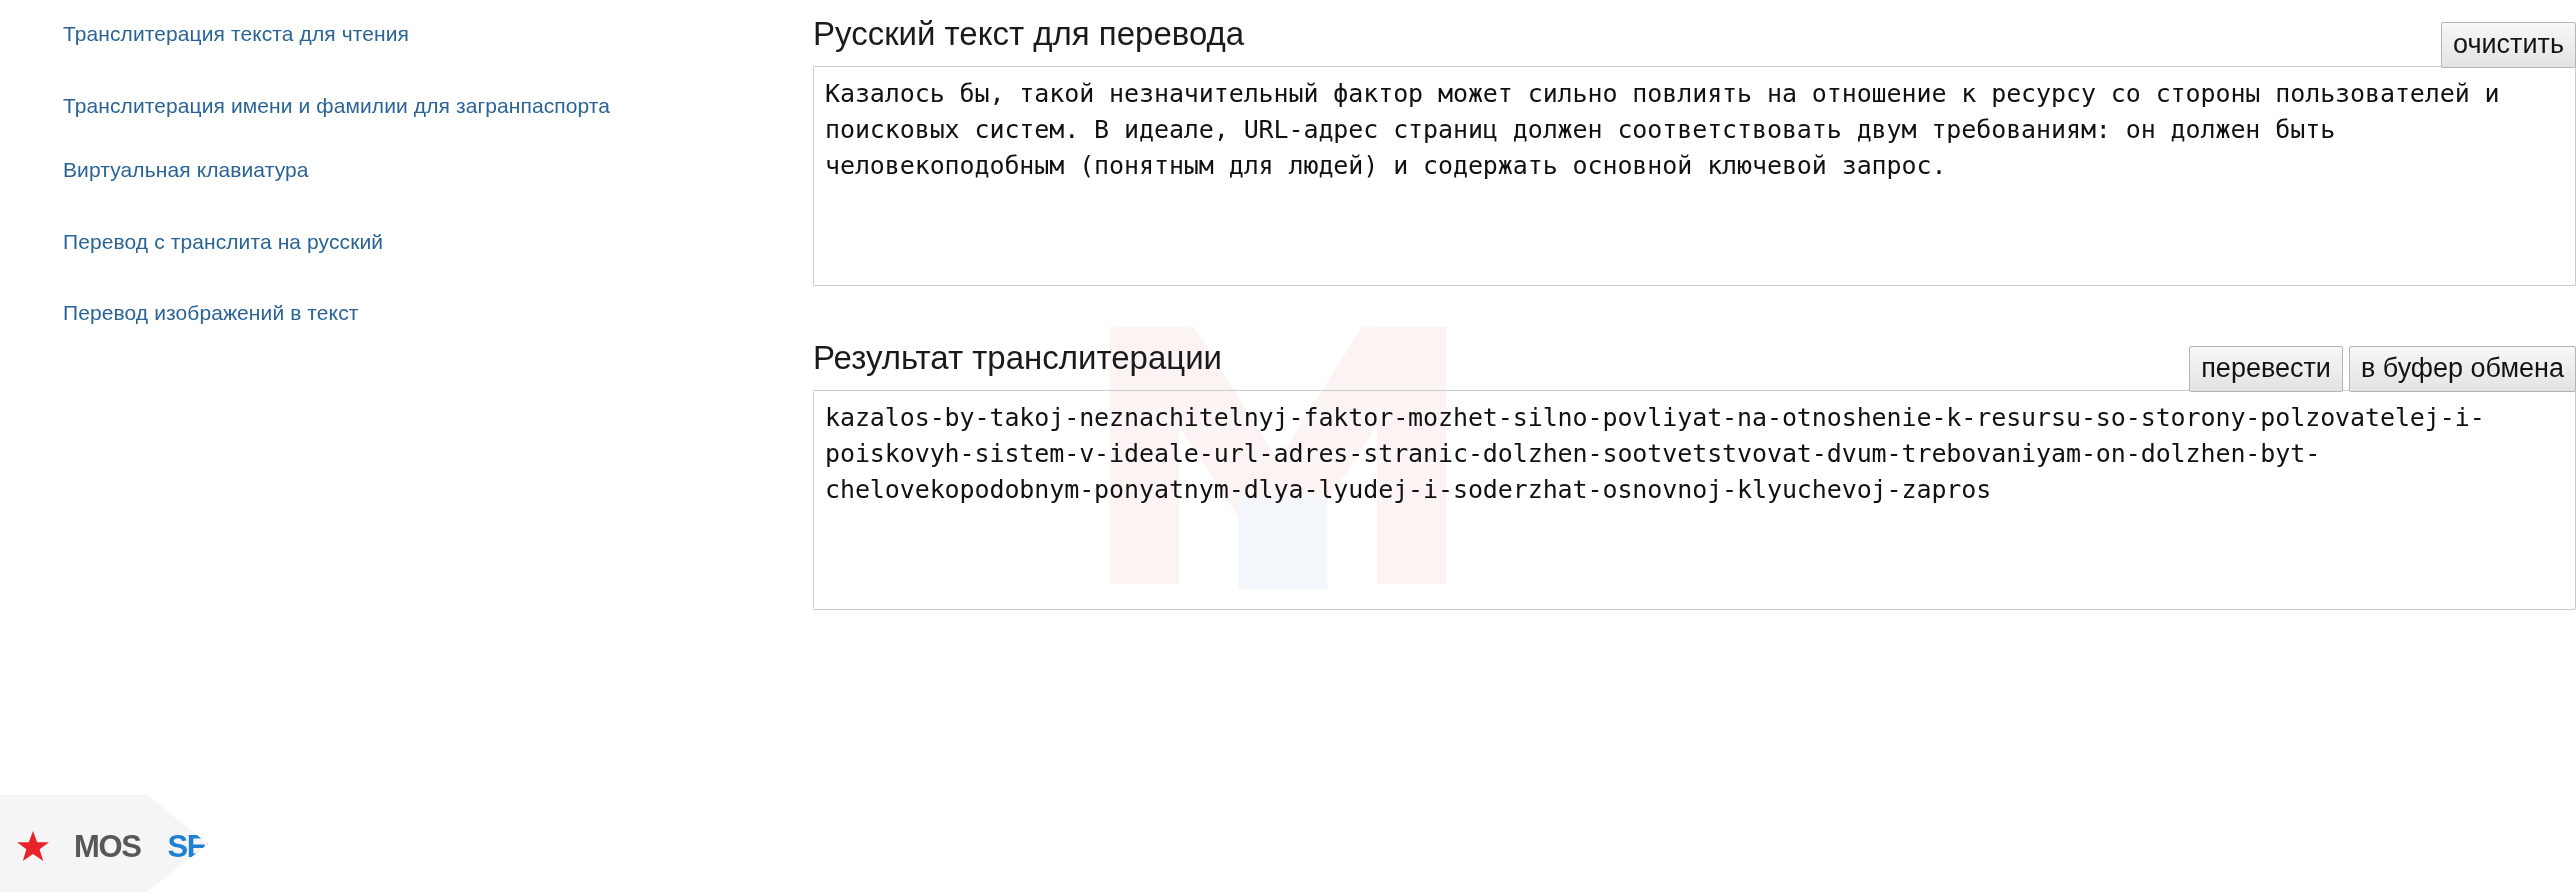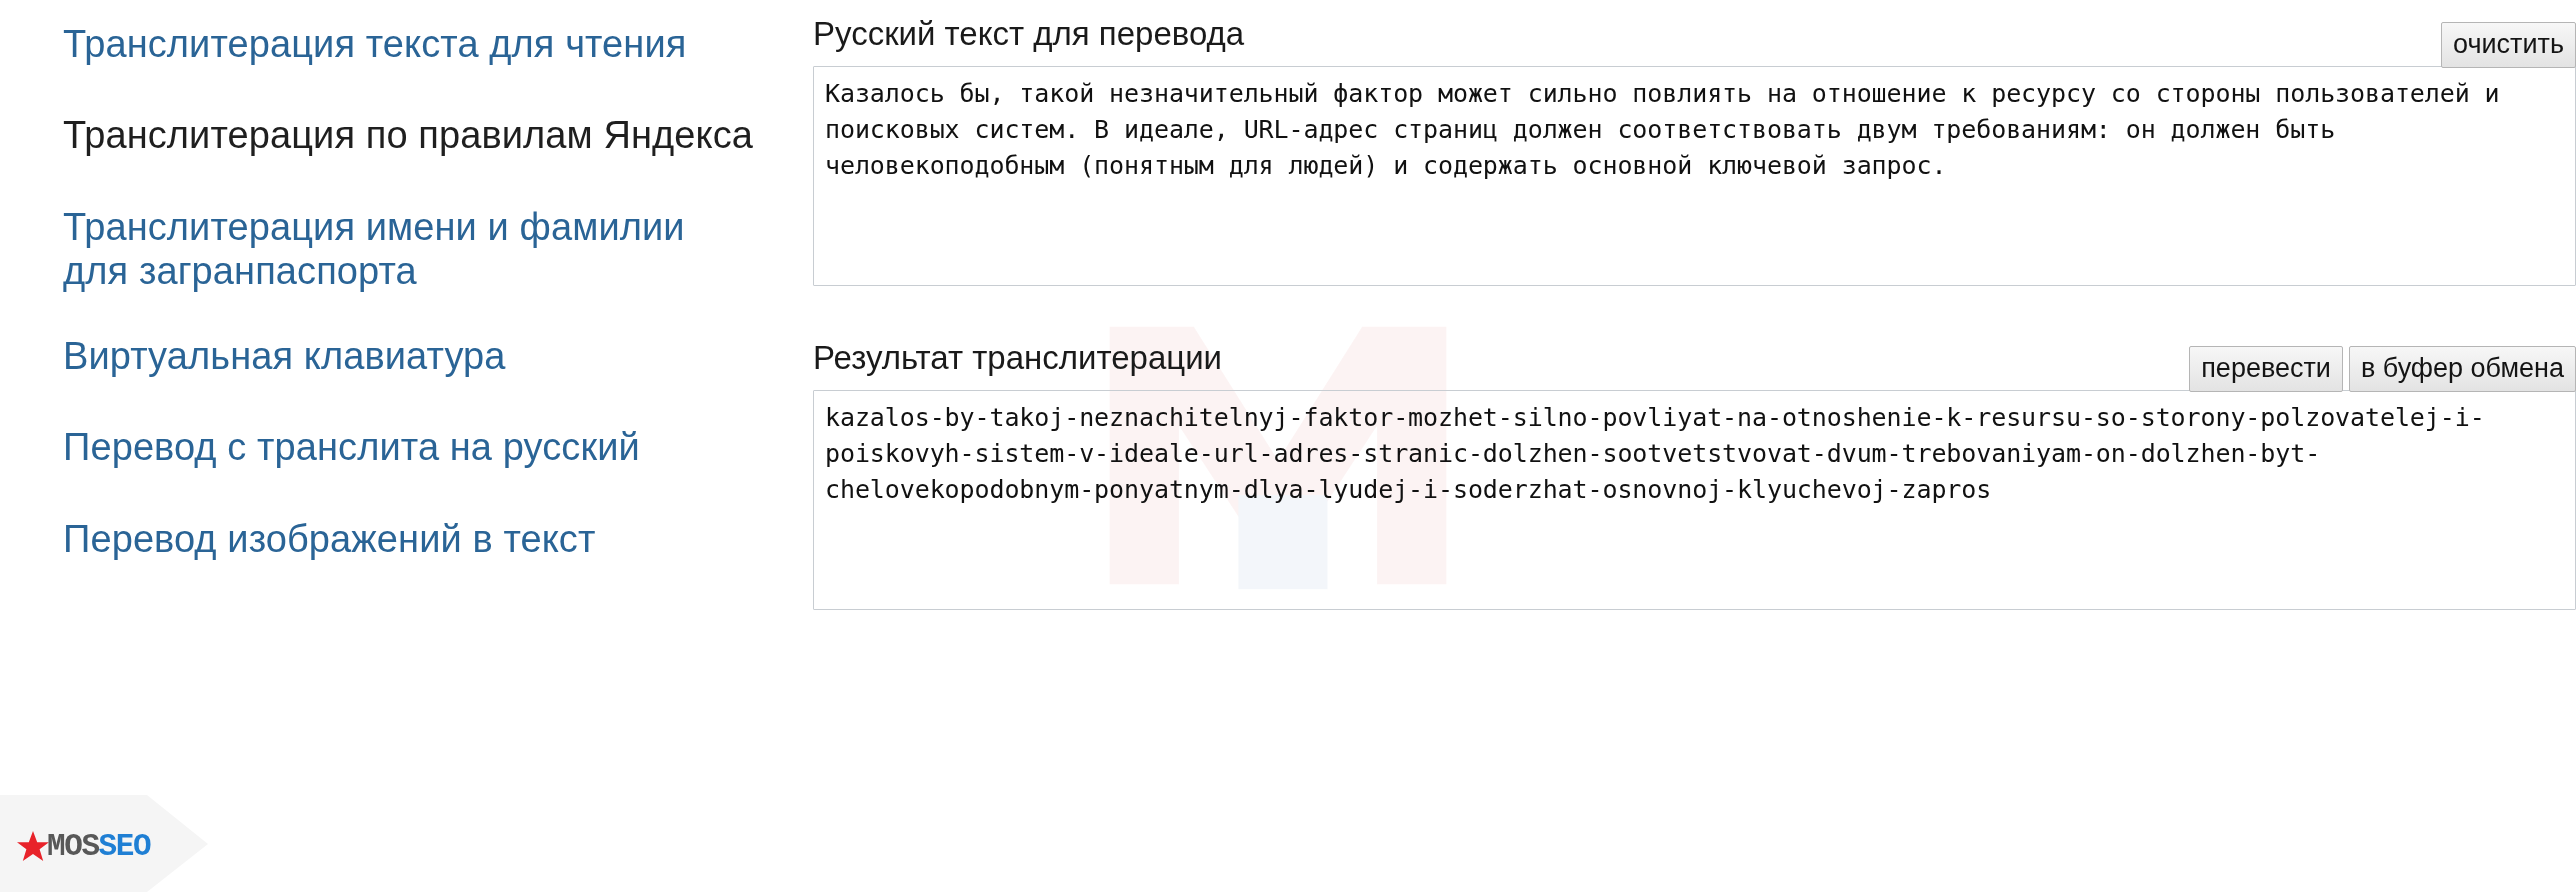--- a/index.html
+++ b/index.html
@@ -40,21 +40,21 @@
   
   #sidebar {
     width: 813px;
     flex: 0 0 813px;
     box-sizing: border-box;
     padding: 22px 0 0 63px;
   }
   .side-link {
     display: block;
     color: #2a6496;
-    font-size: 38px;
+    font-size: 21px;
     line-height: 1.17;
     letter-spacing: 0.1px;
     text-decoration: none;
     margin-bottom: 47px;
     max-width: 694px;
     cursor: pointer;
   }
   .side-link.plain {
     color: #1f1f1f;
   }
@@ -150,42 +150,42 @@
   #logo-inner {
     position: absolute;
     left: 16px;
     top: 34px;
     display: flex;
     align-items: center;
     height: 34px;
   }
   #logo-star { margin-right: -3px; display:block; }
   .logo-text {
-    font-family: Liberation Mono, monospace;
+    font-family: Liberation Sans, sans-serif;
     font-weight: bold;
     font-size: 31px;
     letter-spacing: -1.4px;
     line-height: 1;
+    margin-left: 27px;
   }
   .logo-mos { color: #585858; }
   .logo-seo { color: #1f7fd4; }
 </style>
 </head>
 <body>
 
 <svg id="watermark" viewBox="0 0 420 330" aria-hidden="true">
   <path d="M40 300 L40 40 L125 40 L210 175 L295 40 L380 40 L380 300 L310 300 L310 140 L215 285 L205 285 L110 140 L110 300 Z" fill="#d03a3a"></path>
   <rect x="170" y="210" width="90" height="95" fill="#3b6fb5"></rect>
 </svg>
 
 <div id="page">
 
   <nav id="sidebar">
     <a class="side-link" href="#">Транслитерация текста для чтения</a>
-    <a class="side-link plain" href="#">Транслитерация по правилам Яндекса</a>
     <a class="side-link two-line" href="#">Транслитерация имени и фамилии для загранпаспорта</a>
     <a class="side-link" href="#">Виртуальная клавиатура</a>
     <a class="side-link" href="#">Перевод с транслита на русский</a>
     <a class="side-link" href="#">Перевод изображений в текст</a>
   </nav>
 
   <div id="main">
 
     <section class="section">
       <div class="section-head">

